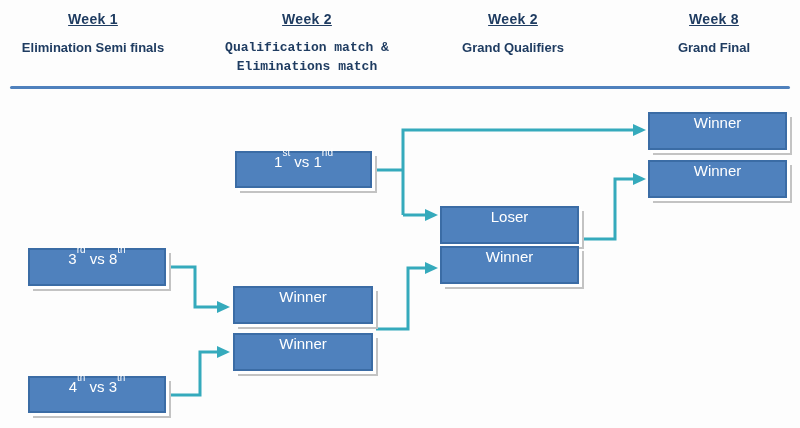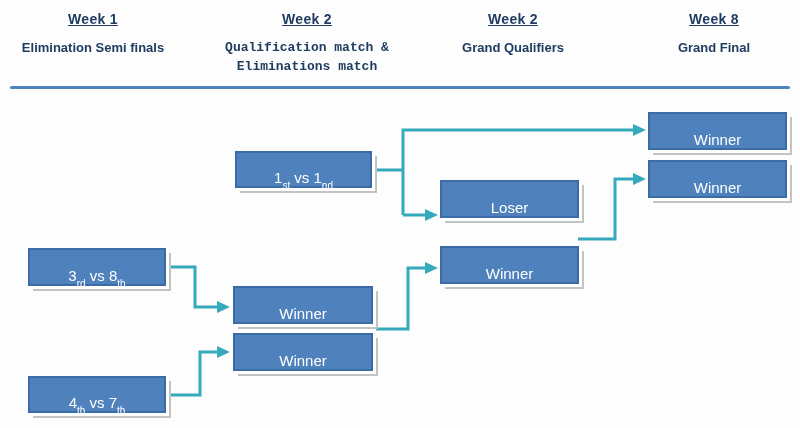--- a/index.html
+++ b/index.html
@@ -34,21 +34,21 @@
     position:absolute;left:10px;top:86px;width:780px;height:3px;
     background:var(--divider);border-radius:2px;
   }
   
   svg.connectors{position:absolute;left:0;top:0;z-index:1;}
   svg.connectors path{fill:none;stroke:var(--connector);stroke-width:3;}
   svg.connectors polygon{fill:var(--connector);stroke:none;}
   
   .box{
     position:absolute;z-index:2;
-    display:flex;align-items:flex-end;justify-content:center;
+    display:flex;align-items:flex-start;justify-content:center;
     background:var(--box-fill);
     border:2px solid var(--box-border);
     box-shadow:3px 3px 0 #ffffff,5px 5px 0 var(--shadow);
     color:var(--box-text);font-size:15px;
     box-sizing:border-box;
   }
   .box sup{font-size:10px;line-height:0;vertical-align:super;}
   .box span{white-space:pre;}
 </style>
 </head>
@@ -109,33 +109,33 @@
   <div class="box" style="left:28px;top:248px;width:138px;height:38px;">
     <span>3</span>
       <sup>rd</sup>
       <span> vs 8</span>
       <sup>th</sup>
   </div>
 
   <div class="box" style="left:28px;top:376px;width:138px;height:37px;">
     <span>4</span>
       <sup>th</sup>
-      <span> vs 7</span>
+      <span> vs 3</span>
       <sup>th</sup>
   </div>
 
   <div class="box" style="left:233px;top:286px;width:140px;height:38px;">
     <span>Winner</span>
   </div>
 
   <div class="box" style="left:233px;top:333px;width:140px;height:38px;">
     <span>Winner</span>
   </div>
 
-  <div class="box" style="left:440px;top:180px;width:139px;height:38px;">
+  <div class="box" style="left:440px;top:206px;width:139px;height:38px;">
     <span>Loser</span>
   </div>
 
   <div class="box" style="left:440px;top:246px;width:139px;height:38px;">
     <span>Winner</span>
   </div>
 
   <div class="box" style="left:648px;top:112px;width:139px;height:38px;">
     <span>Winner</span>
   </div>

